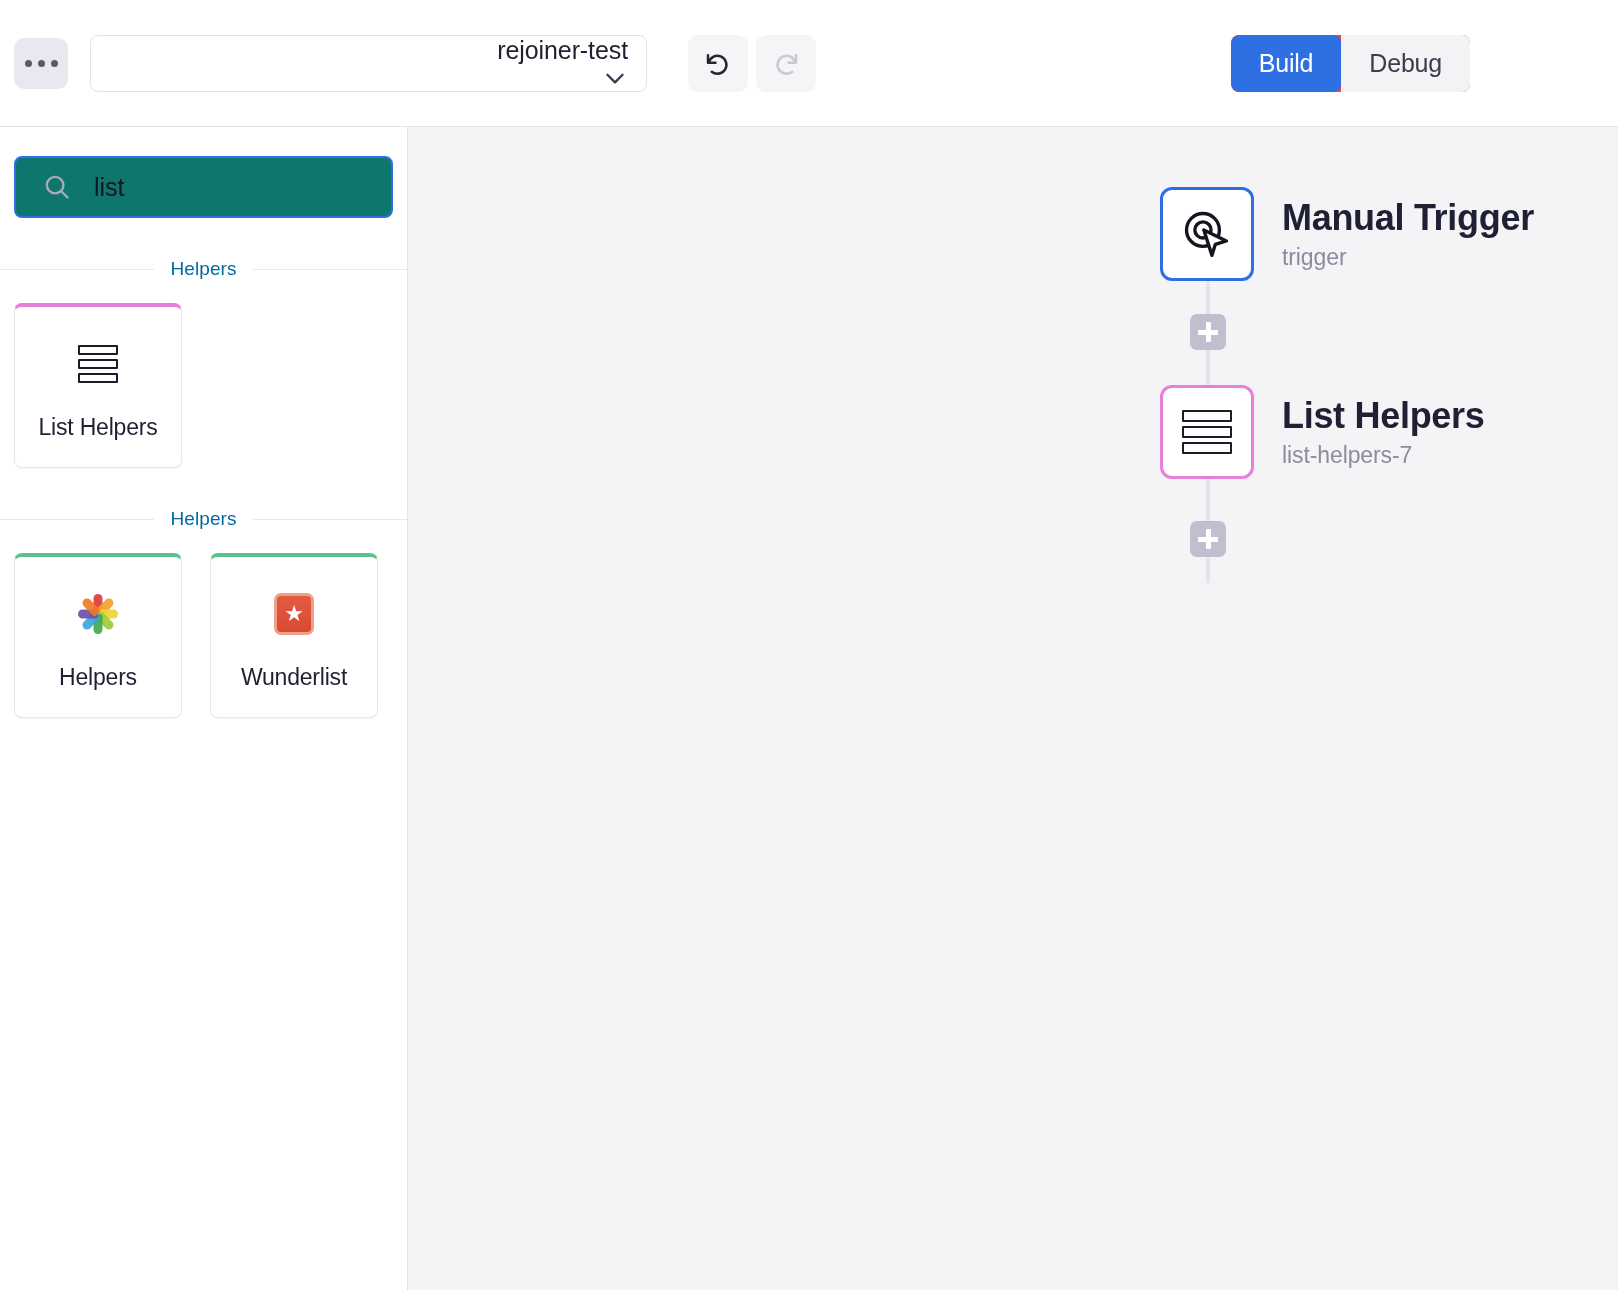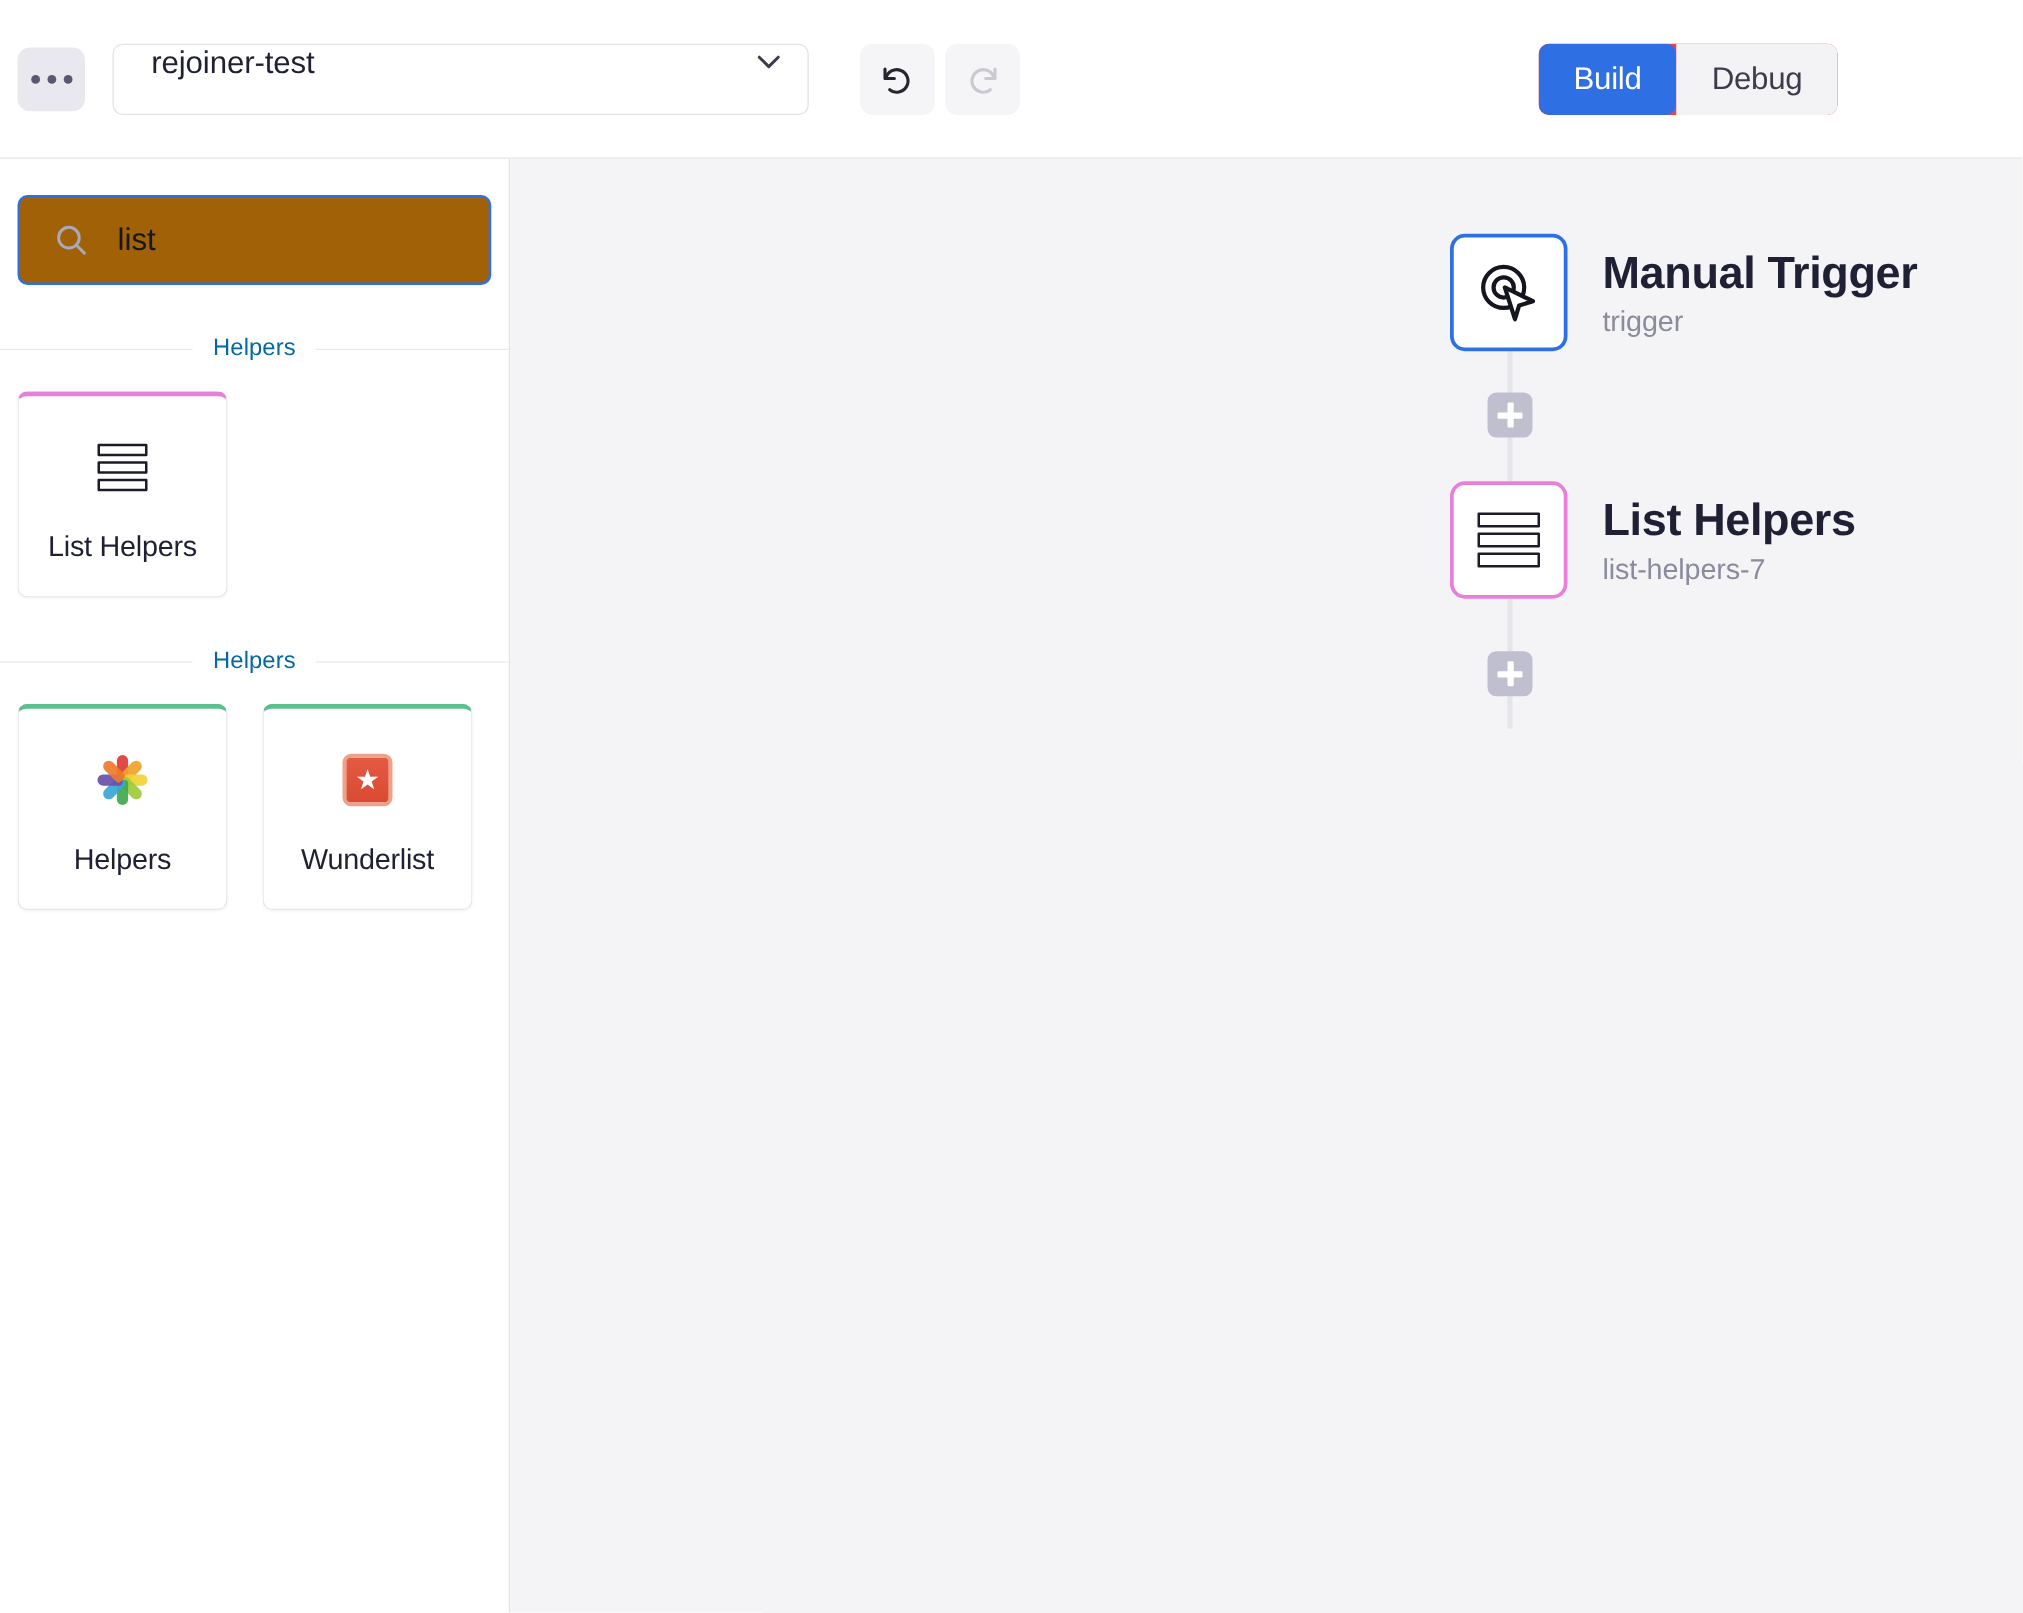--- a/index.html
+++ b/index.html
@@ -57,23 +57,24 @@
   .project-select {
     position: absolute;
     left: 90px;
     top: 35px;
     width: 557px;
     height: 57px;
     border: 1px solid #e2e2e8;
     border-radius: 8px;
     background: #ffffff;
     display: flex;
-    align-items: flex-start;
+    align-items: flex-end;
     padding: 0 18px 0 30px;
     cursor: pointer;
+    flex-direction: column;
   }
   .project-select-label {
     flex: 1;
     font-size: 25px;
     color: #1f2033;
     letter-spacing: -0.1px;
   }
   .chevron-down {
     width: 26px;
     height: 26px;
@@ -139,27 +140,27 @@
     width: 408px;
     flex: 0 0 408px;
     background: #ffffff;
     border-right: 1px solid #e3e3e8;
     padding: 0;
     overflow: hidden;
   }
 
   .search-wrap {
     margin: 29px 14px 0 14px;
-    height: 72px;
+    height: 62px;
     border: 2px solid #2f6fe4;
     border-radius: 8px;
     display: flex;
     align-items: center;
     padding: 0 18px 0 26px;
-    background: #a16207;
+    background: #0f766e;
   }
   .search-icon-box {
     flex: 0 0 30px;
     width: 30px;
     height: 30px;
     display: flex;
     align-items: center;
     justify-content: center;
     margin-right: 22px;
   }

